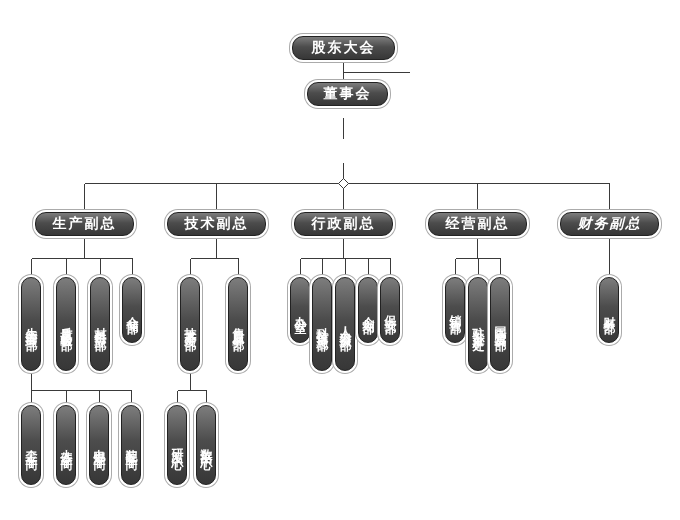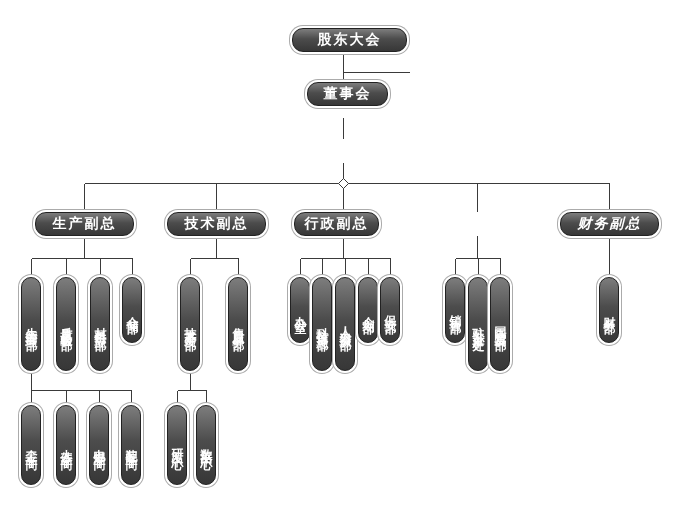--- a/index.html
+++ b/index.html
@@ -44,26 +44,27 @@
       M455.5 258.5 V277  M478.5 258.5 V277  M500.5 258.5 V277
       M609.5 236 V277
       M31.5 371 V390.5  M31.5 390.5 H131.5
       M31.5 390.5 V405  M66.5 390.5 V405  M99.5 390.5 V405  M131.5 390.5 V405
       M190.5 371 V390.5  M177.5 390.5 H206.5
       M177.5 390.5 V405  M206.5 390.5 V405
     "></path>
     <polygon points="343.5,178.5 348.5,183.5 343.5,188.5 338.5,183.5" fill="#ffffff" stroke="#3a3a3a" stroke-width="1"></polygon>
   </svg>
 
-  <div class="node hbox" style="left:292px;top:28px;width:115px;">股东大会</div>
+  <div class="node hbox" style="left:292px;top:36px;width:103px;">股东大会</div>
   <div class="node hbox" style="left:292px;top:82px;width:81px;margin-left:15px;">董事会</div>
 
   <div class="node hbox" style="left:35px;top:212px;width:99px;font-family:Liberation Serif, serif;">生产副总</div>
   <div class="node hbox" style="left:167px;top:212px;width:99px;">技术副总</div>
-  <div class="node hbox" style="left:294px;top:212px;width:85px;">行政副总</div>
+  <div class="node hbox" style="left:294px;top:212px;width:99px;">行政副总</div>
+  <div class="node hbox" style="left:428px;top:212px;width:99px;">经营副总</div>
   <div class="node hbox" style="left:560px;top:212px;width:99px;font-style:italic;">财务副总</div>
 
   <div class="node vbox" style="left:21px;top:277px;height:94px;">生产管理部</div>
   <div class="node vbox" style="left:56px;top:277px;height:94px;">质量检验部</div>
   <div class="node vbox" style="left:90px;top:277px;height:94px;">材料供应部</div>
   <div class="node vbox" style="left:122px;top:277px;height:66px;">仓储部</div>
 
   <div class="node vbox" style="left:180px;top:277px;height:94px;">技术开发部</div>
   <div class="node vbox" style="left:228px;top:277px;height:94px;">售后服务部</div>
 

